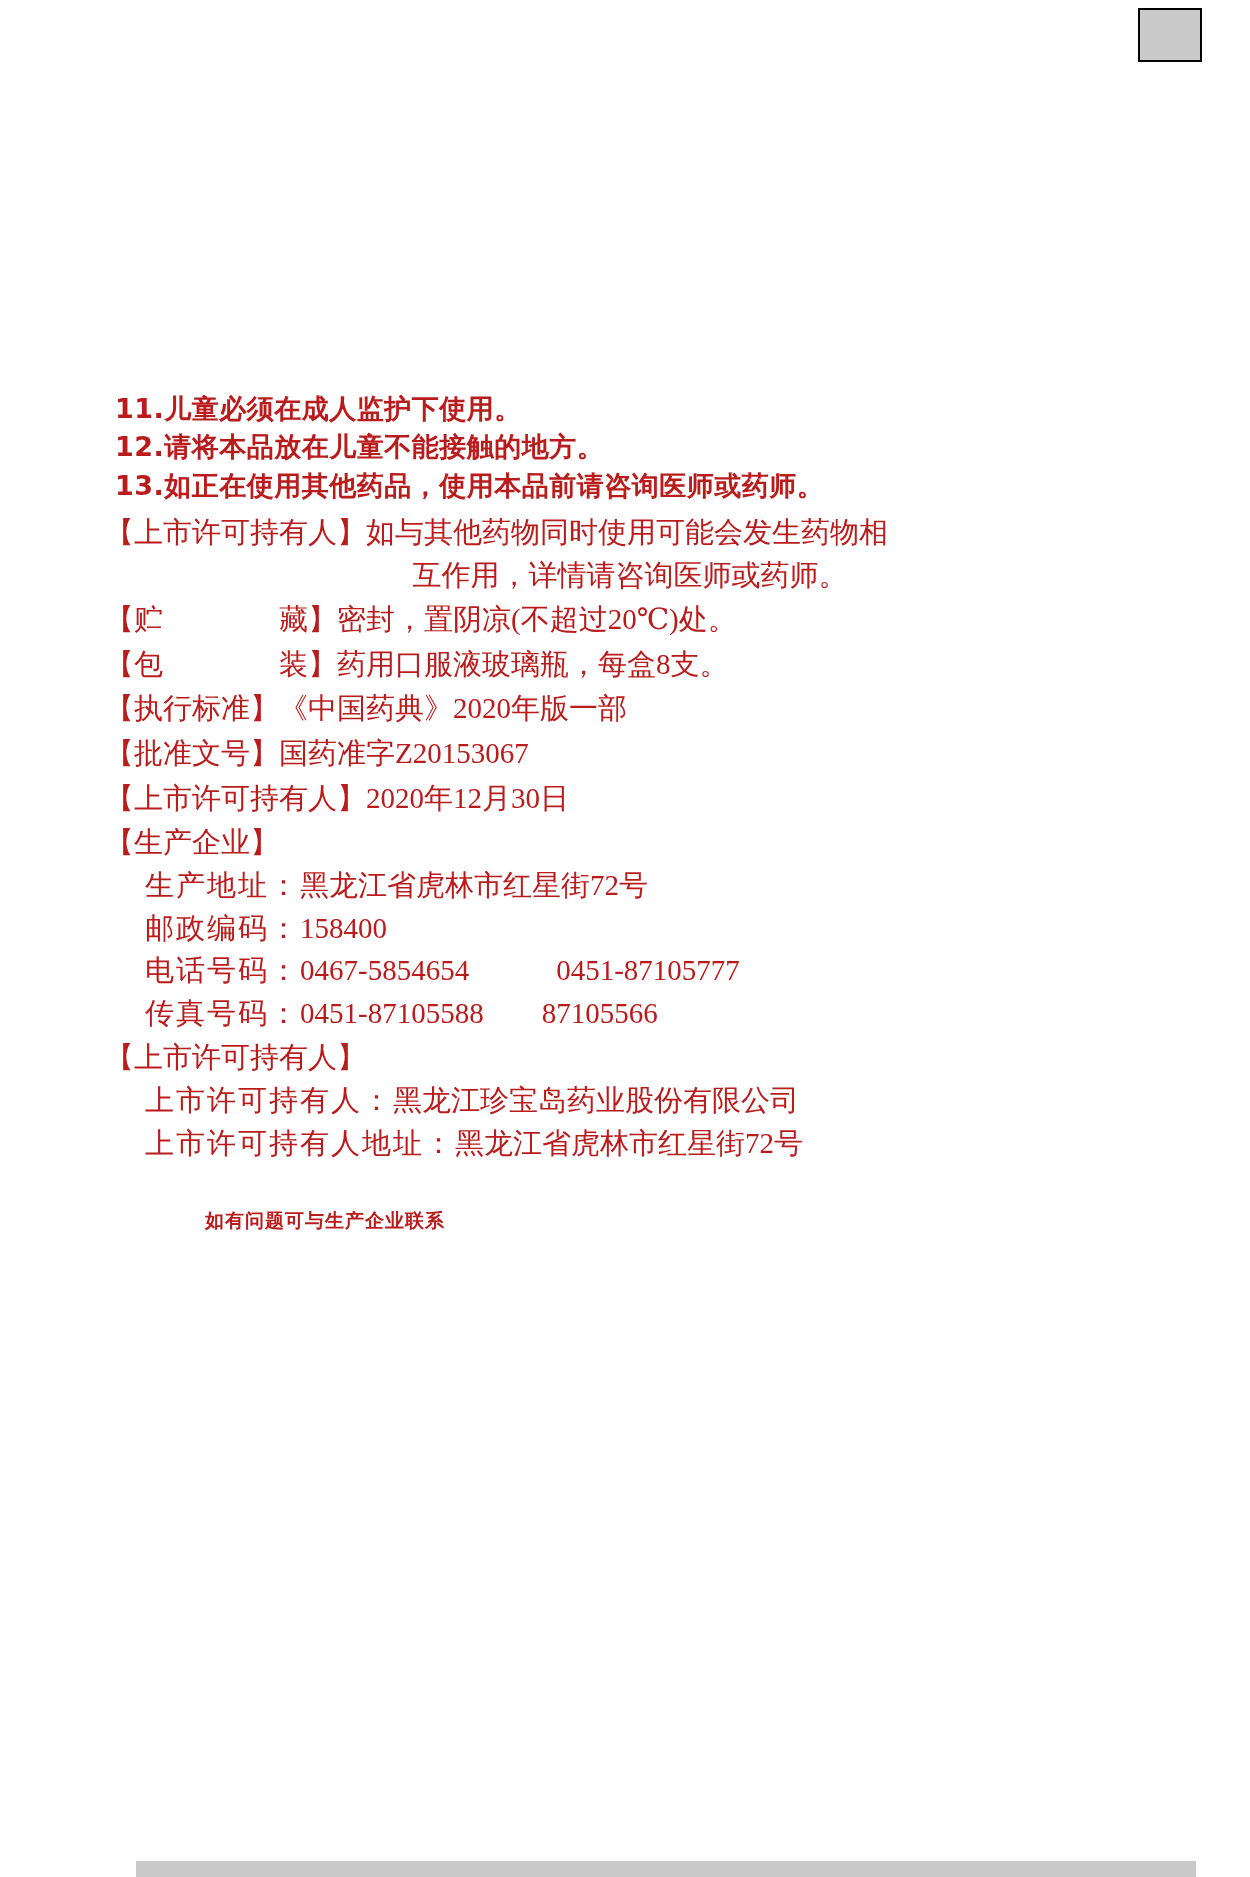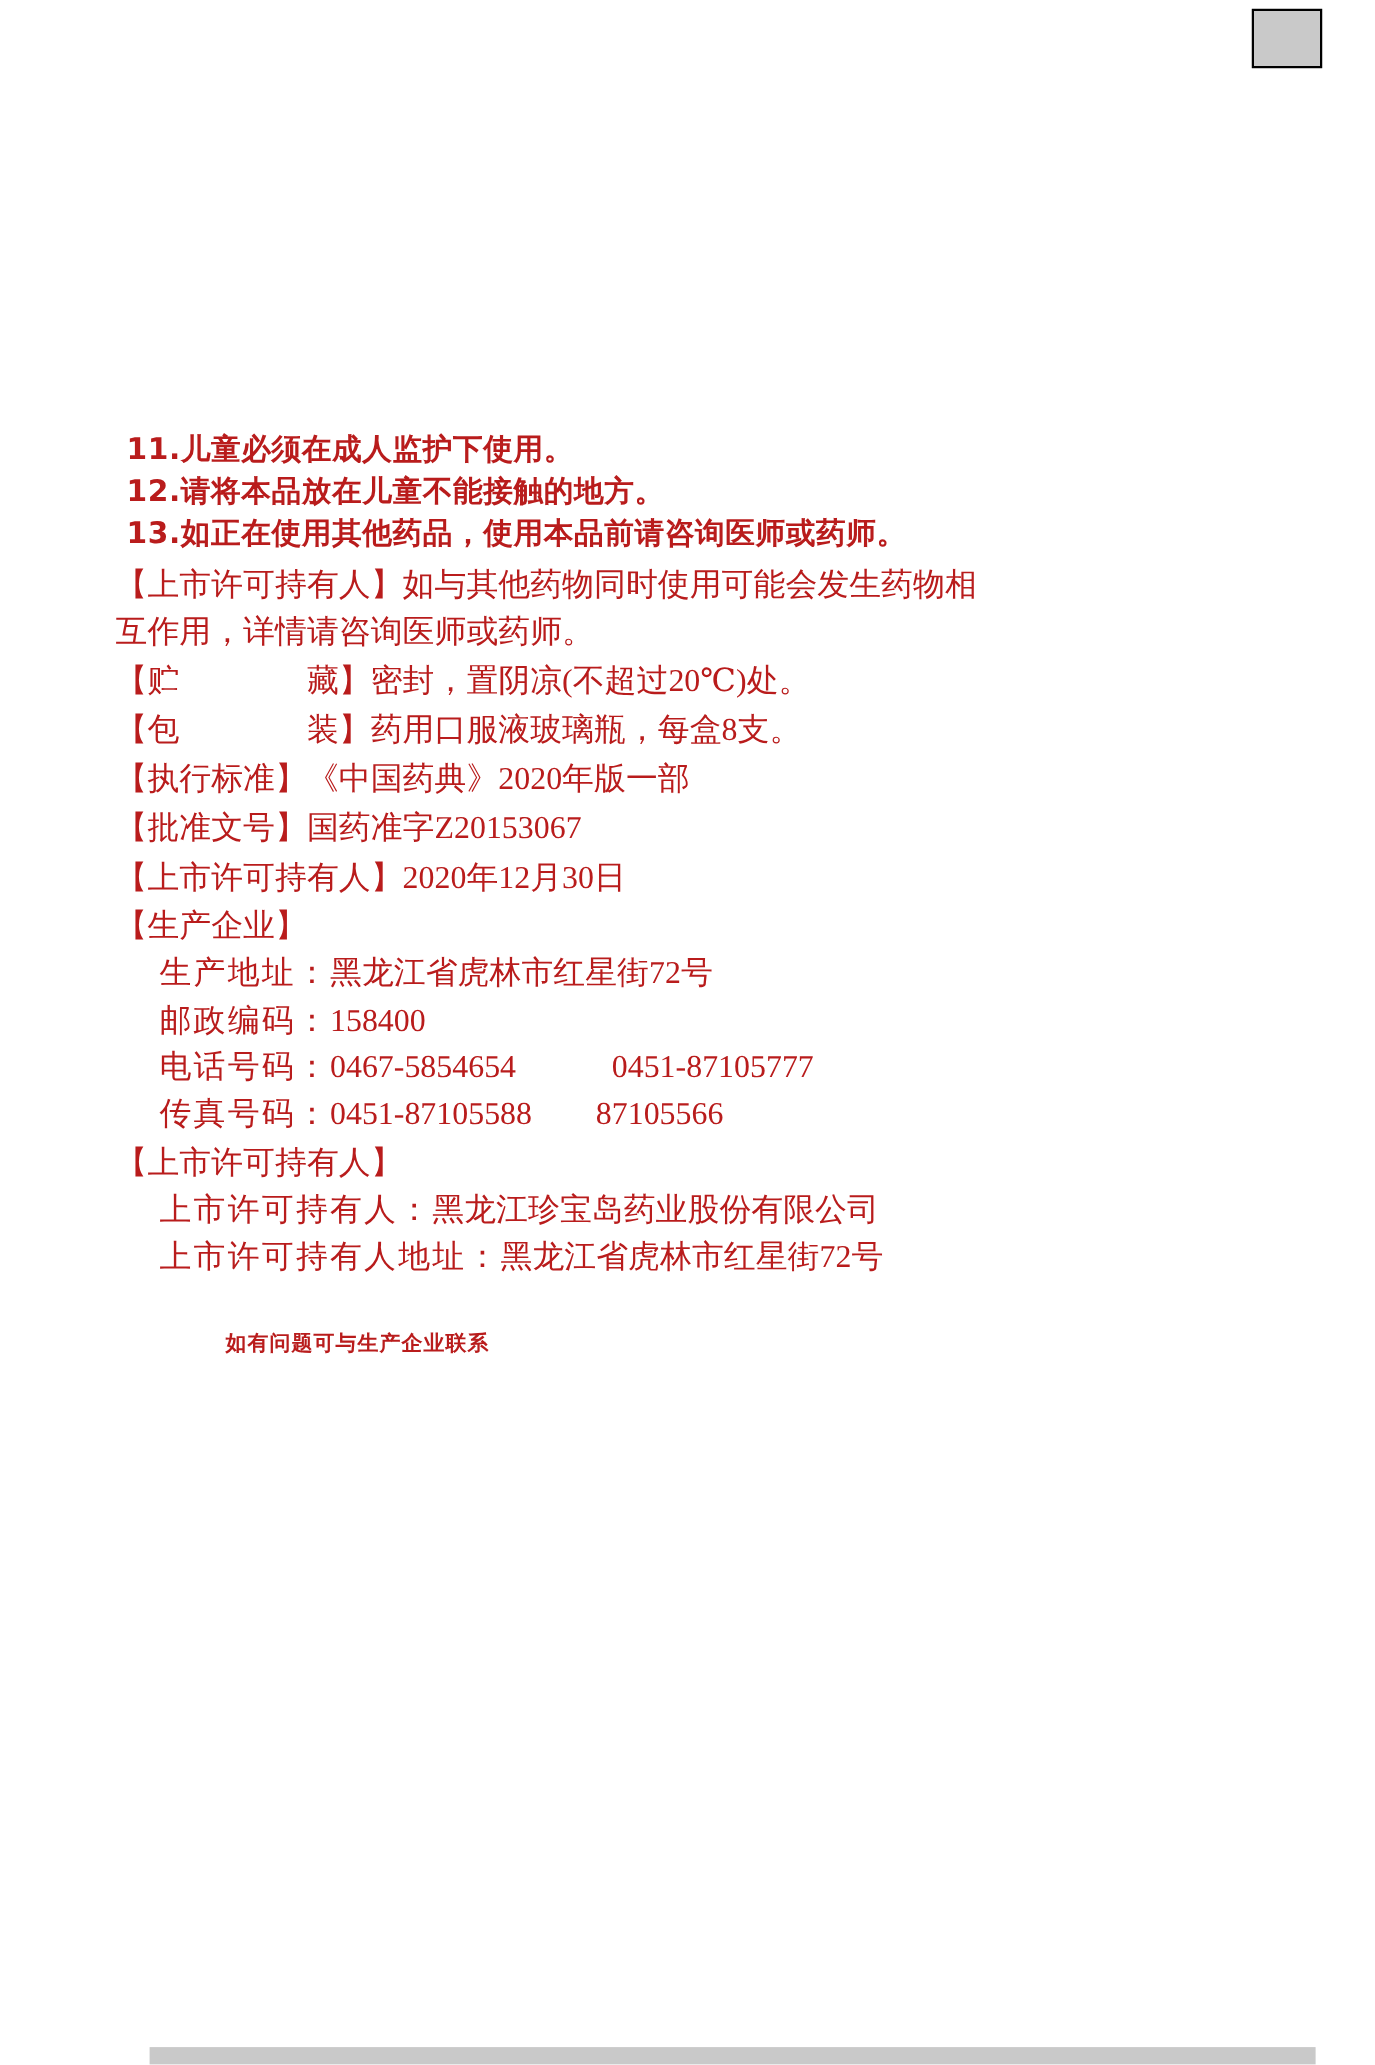--- a/index.html
+++ b/index.html
@@ -60,21 +60,21 @@
     margin-top: 6px;
   }
   .para {
     position: relative;
     margin-bottom: 2px;
   }
   .label {
     white-space: pre;
   }
   .wrap-line {
-    text-align: left;
+    text-align: center;
     padding-right: 10px;
   }
   .indent-1 {
     padding-left: 40px;
   }
   .mono {
     font-family: "Liberation Mono", "DejaVu Sans Mono", monospace;
     font-size: 26px;
     letter-spacing: 0.5px;
   }

